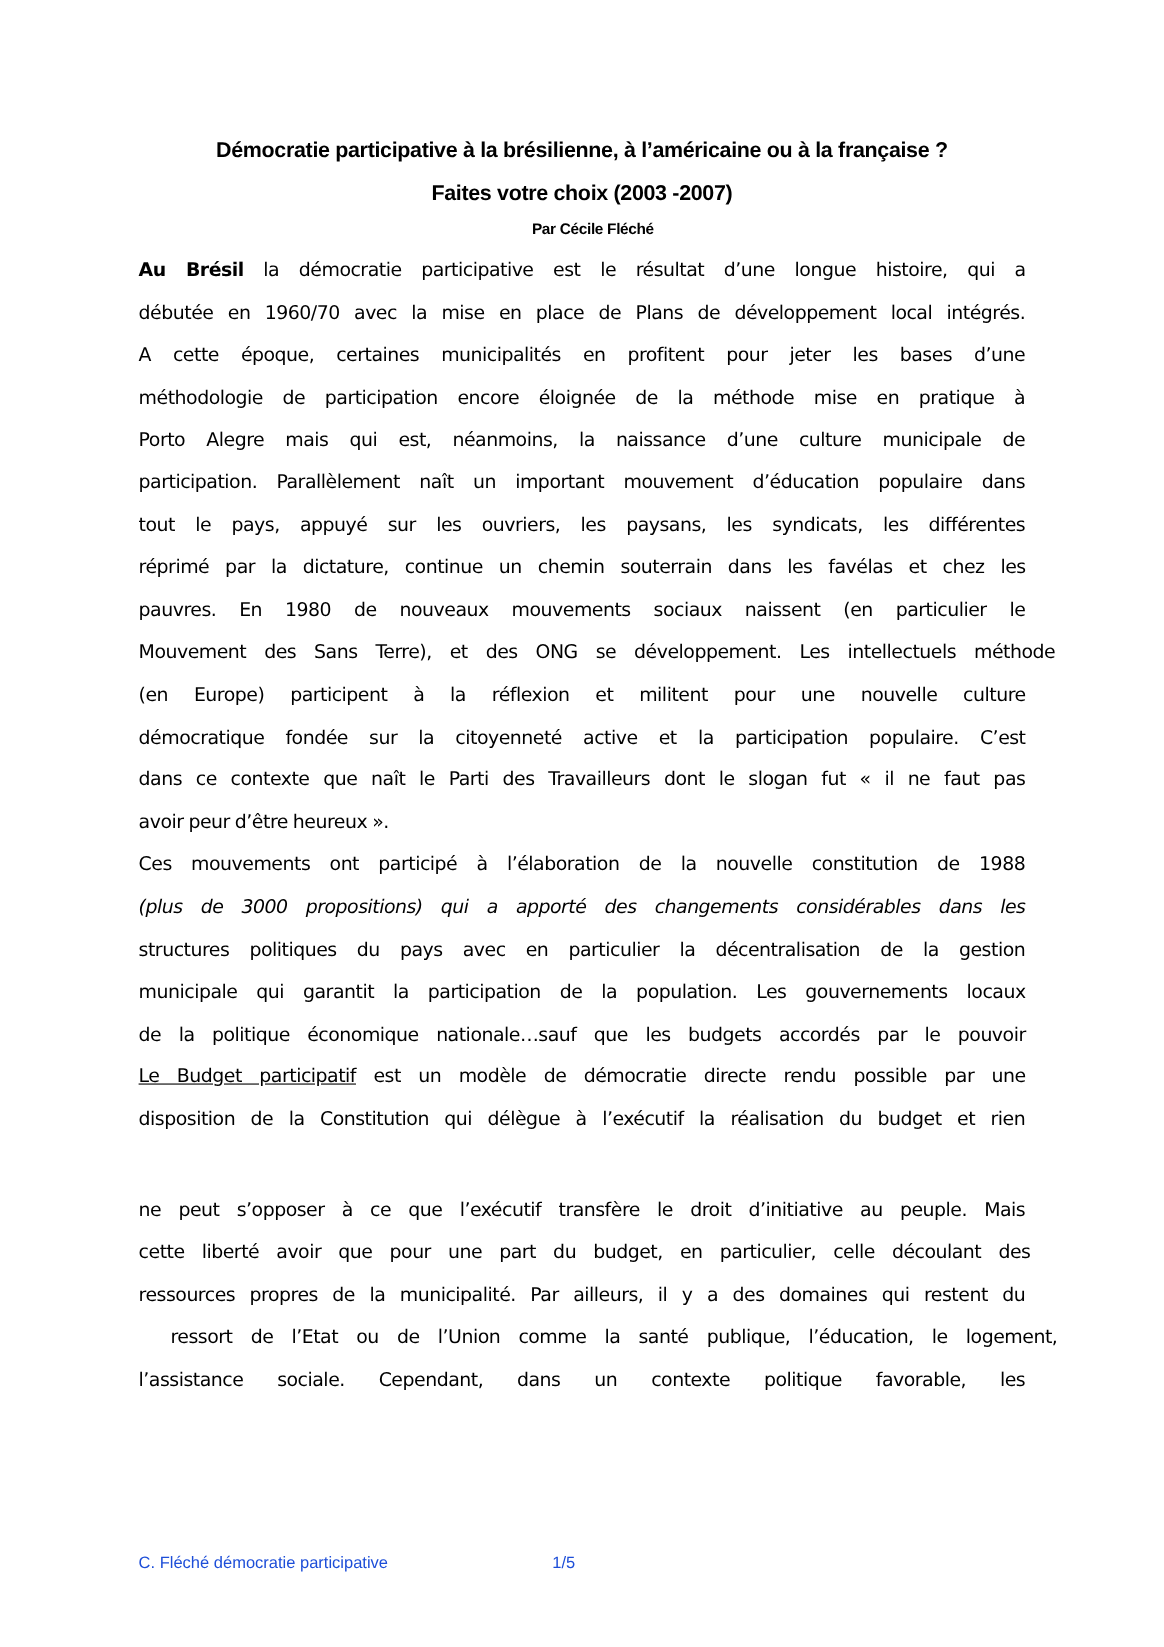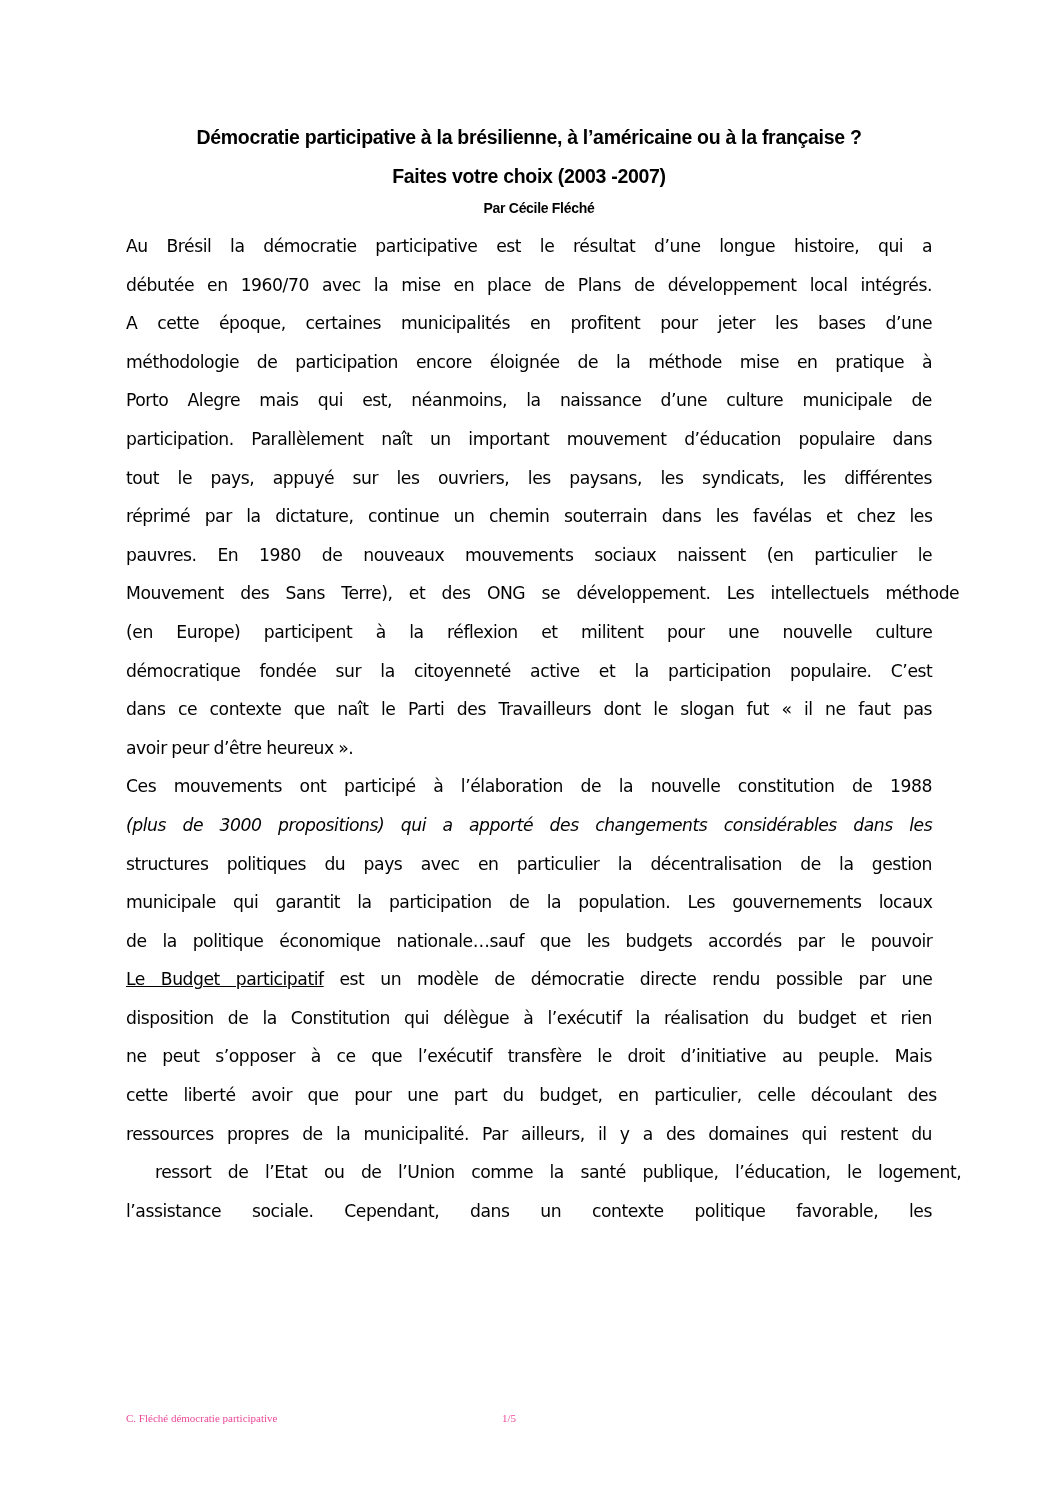--- a/index.html
+++ b/index.html
@@ -50,28 +50,28 @@
     line-height: 26px;
     white-space: nowrap;
     text-align: justify;
     text-align-last: justify;
     overflow: visible;
   }
   .line.last {
     text-align: left;
     text-align-last: left;
   }
-  .line b { font-weight: normal; }
+  .line b { font-weight: bold; }
   .underline { text-decoration: underline; }
   .footer {
     position: absolute;
     top: 1412px;
-    font-family: Liberation Serif, serif;
-    font-size: 11px;
-    color: #ec4899;
+    font-family: Liberation Sans, sans-serif;
+    font-size: 15px;
+    color: #1d4ed8;
   }
   .footer.left { left: 126px; }
   .footer.right { left: 502px; }
 </style>
 </head>
 <body>
 
 <div class="page">
 
   <div class="title t1">Démocratie participative à la brésilienne, à l’américaine ou à la française ?</div>
@@ -96,21 +96,21 @@
     <span class="line last">avoir peur d’être heureux ».</span>
 
     <span class="line" style="word-spacing: 12.5455px; display: block;">Ces mouvements ont participé à l’élaboration de la nouvelle constitution de 1988</span>
     <span class="line" style="word-spacing: 11.4545px; display: block; font-style: italic;">(plus de 3000 propositions) qui a apporté des changements considérables dans les</span>
     <span class="line" style="word-spacing: 13.2727px; display: block;">structures politiques du pays avec en particulier la décentralisation de la gestion</span>
     <span class="line" style="word-spacing: 12.2px; display: block;">municipale qui garantit la participation de la population. Les gouvernements locaux</span>
     <span class="line" style="word-spacing: 10.8182px; display: block;">de la politique économique nationale…sauf que les budgets accordés par le pouvoir</span>
 
     <span class="line" style="word-spacing: 10.8333px; display: block;"><span class="underline">Le Budget participatif</span><span> est un modèle de démocratie directe rendu possible par une</span></span>
     <span class="line" style="word-spacing: 9px; display: block;">disposition de la Constitution qui délègue à l’exécutif la réalisation du budget et rien</span>
-    <span class="line" style="word-spacing: 9.85714px; display: block;">ne peut s’opposer à ce que l’exécutif  transfère le droit d’initiative au peuple. Mais</span>
+    <span class="line" style="word-spacing: 9.85714px; display: block; margin-top: 44px;">ne peut s’opposer à ce que l’exécutif  transfère le droit d’initiative au peuple. Mais</span>
     <span class="line" style="word-spacing: 10.5385px; display: block;">cette liberté avoir que pour une part du budget, en particulier, celle découlant des</span>
     <span class="line" style="word-spacing: 8.14286px; display: block;">ressources propres de la municipalité. Par ailleurs, il y a des domaines qui restent du</span>
     <span class="line" style="word-spacing: 11.5px; display: block; margin-left: 29px;">ressort de l’Etat ou de l’Union comme la santé publique, l’éducation, le logement,</span>
     <span class="line" style="word-spacing: 25.75px; display: block;">l’assistance sociale. Cependant, dans un contexte politique favorable, les</span>
   </div>
 
   <div class="footer left">C. Fléché démocratie participative</div>
   <div class="footer right">1/5</div>
 
 </div>

